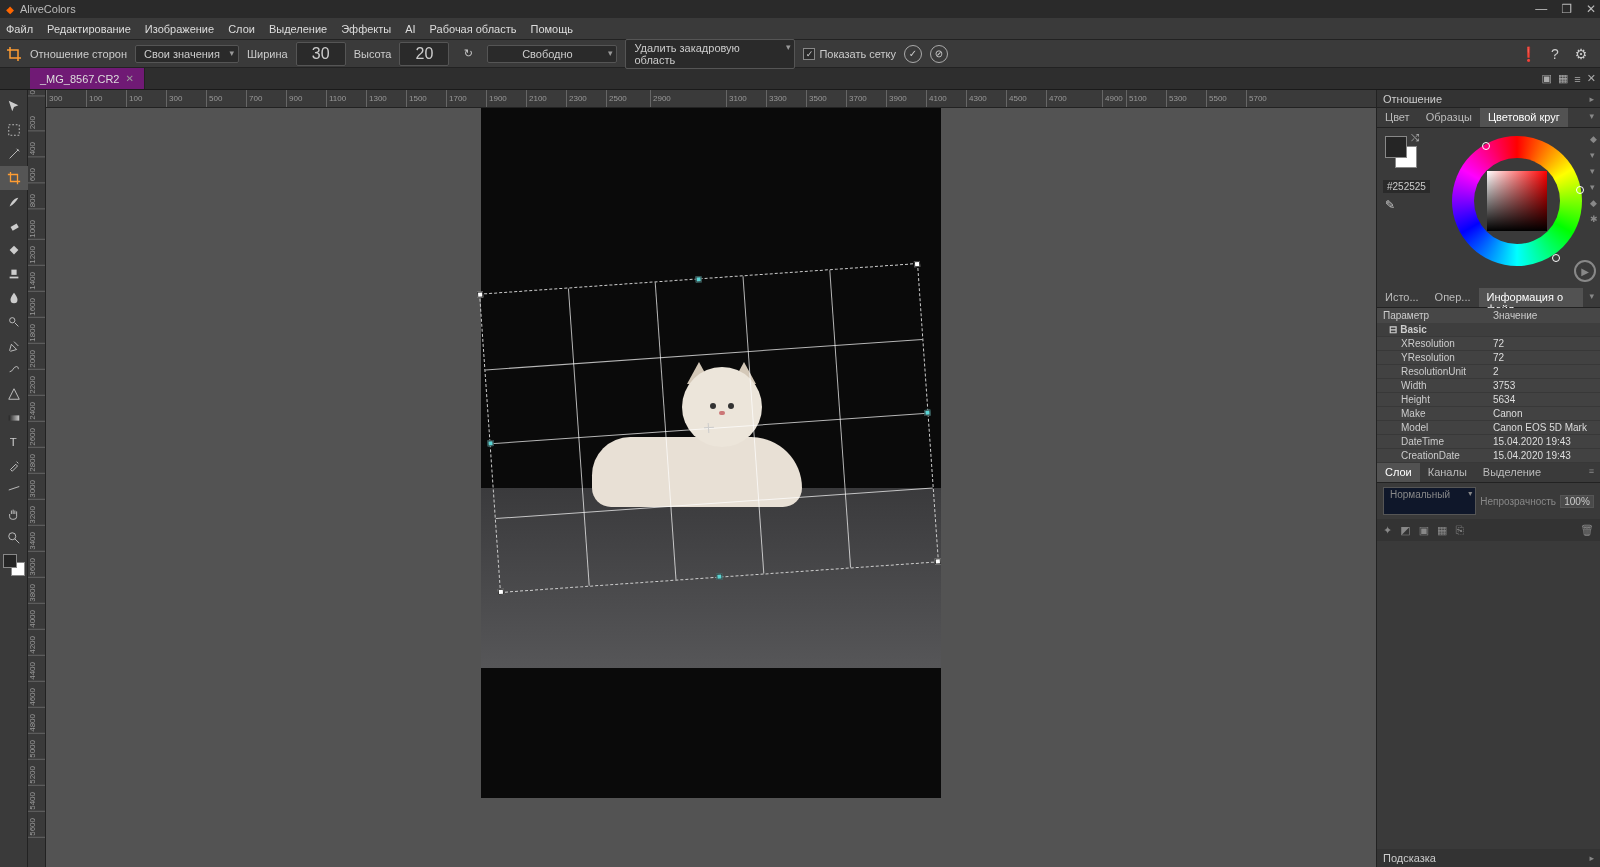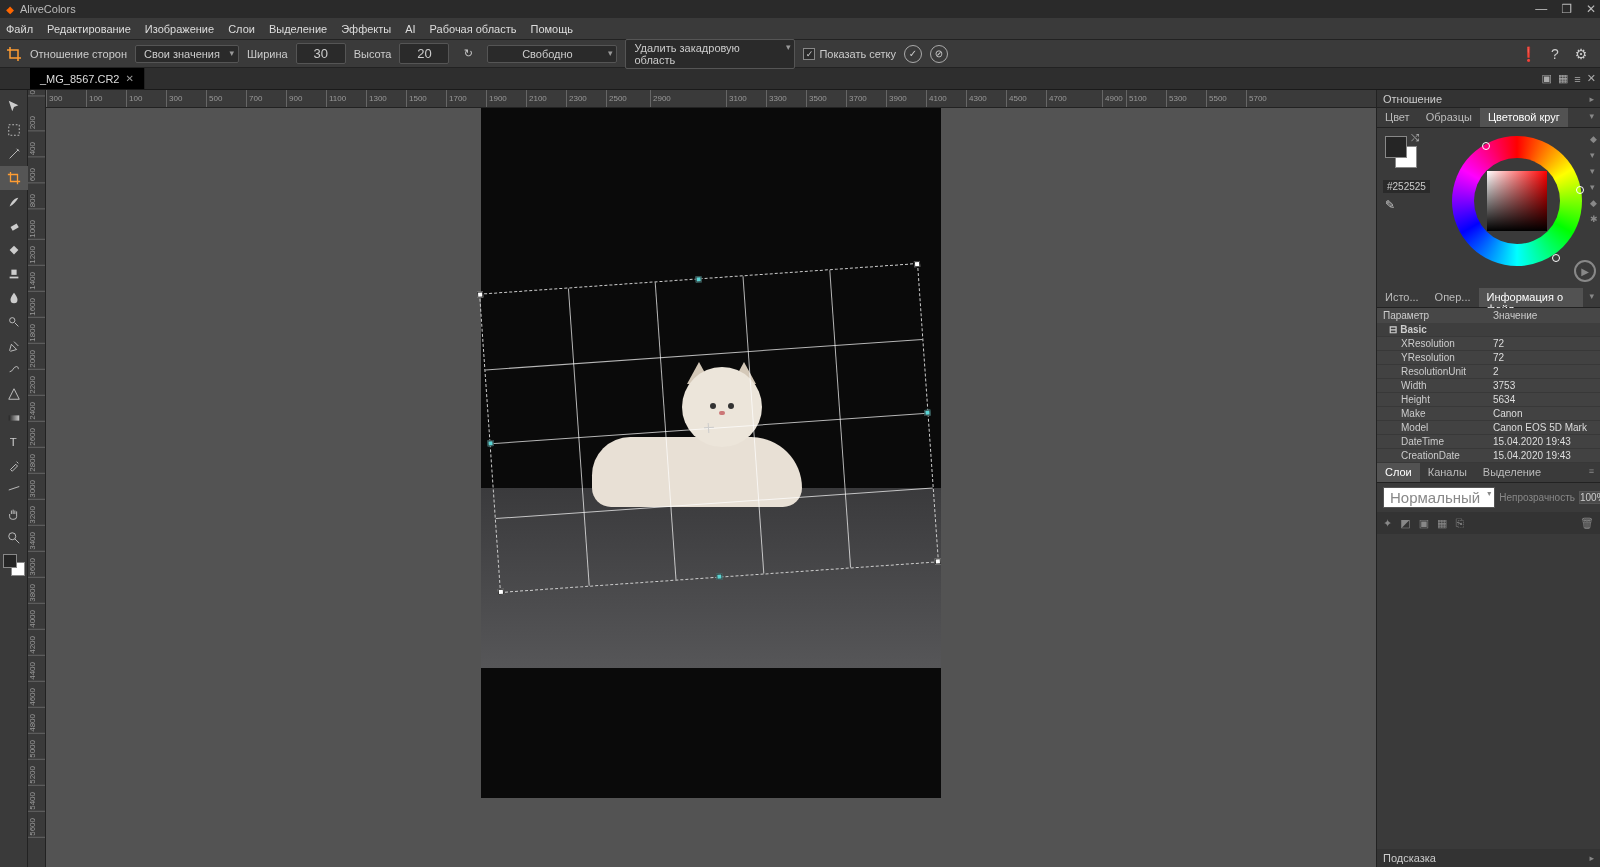--- a/index.html
+++ b/index.html
@@ -15,31 +15,31 @@
 
 .menubar { height: 22px; background: #3a3a3a; display: flex; align-items: center; padding: 0 6px; gap: 14px; border-bottom: 1px solid #222; }
 .menubar span { color: #ddd; font-size: 11px; cursor: pointer; }
 
 
 .optbar { height: 28px; background: #3a3a3a; display: flex; align-items: center; padding: 0 6px; gap: 8px; border-bottom: 1px solid #222; }
 .optbar .icon { width: 16px; height: 16px; display: inline-flex; align-items: center; justify-content: center; color: #ff9d33; }
 .optbar label { color: #ccc; font-size: 11px; }
 .optbar .dropdown { background: #2a2a2a; border: 1px solid #555; padding: 2px 18px 2px 8px; font-size: 11px; color: #ccc; position: relative; cursor: pointer; border-radius:2px;}
 .optbar .dropdown::after { content: "▾"; position: absolute; right: 4px; top: 2px; font-size: 9px; color: #999; }
-.optbar .numinput { background: #2a2a2a; border: 1px solid #555; width: 50px; padding: 2px 4px; font-size: 13px; color: #ccc; text-align: center; border-radius:2px;}
+.optbar .numinput { background: #2a2a2a; border: 1px solid #555; width: 50px; padding: 2px 4px; font-size: 16px; color: #ccc; text-align: center; border-radius:2px;}
 .optbar .iconbtn { width: 22px; height: 22px; display: inline-flex; align-items: center; justify-content: center; color: #ccc; cursor: pointer; border-radius:3px; }
 .optbar .iconbtn.circle { border:1.5px solid #aaa; border-radius:50%; width:18px; height:18px; font-size:10px; }
 .optbar .chk { display: flex; align-items: center; gap: 4px; font-size:11px; color:#ccc;}
 .optbar .chk .box { width:12px;height:12px;border:1px solid #888;display:inline-flex;align-items:center;justify-content:center;font-size:9px;color:#ccc;background:#2a2a2a;}
 .optbar .right { margin-left: auto; display: flex; gap: 8px; padding-right:4px; }
 .optbar .right .ic { width:18px;height:18px;color:#ccc;cursor:pointer;display:inline-flex;align-items:center;justify-content:center;font-size:14px;}
 
 
 .tabbar { height: 22px; background: #2e2e2e; display: flex; align-items: stretch; padding-left: 30px; border-bottom:1px solid #1a1a1a; }
-.tab { background: #000000; padding: 3px 10px; display: flex; align-items: center; gap: 6px; font-size: 11px; color: #ddd; border-right:1px solid #222;}
+.tab { background: #701a75; padding: 3px 10px; display: flex; align-items: center; gap: 6px; font-size: 11px; color: #ddd; border-right:1px solid #222;}
 .tab .close { color:#999; font-size:10px; cursor:pointer; }
 .tabbar .tabicons { margin-left:auto; display:flex; gap:6px; padding:0 4px; align-items:center;}
 .tabbar .tabicons span { color:#aaa; font-size:11px; cursor:pointer; }
 
 
 .main { display: flex; height: calc(100% - 90px); }
 .toolbar { width: 28px; background: #3a3a3a; display: flex; flex-direction: column; padding-top: 4px; gap: 0px; border-right:1px solid #222;}
 .toolbar .tbtn { width: 28px; height: 24px; display: flex; align-items: center; justify-content: center; cursor: pointer; color:#ccc; position:relative;}
 .toolbar .tbtn.active { background: #555; }
 .toolbar .tbtn svg { width:14px; height:14px; }
@@ -106,21 +106,21 @@
 .info-header-row span:first-child{flex:0 0 110px;}
 .info-tree {font-size:10px;}
 .info-tree .row {display:flex;padding:1px 6px;background:#424242;border-bottom:1px solid #383838;}
 .info-tree .row.group{background:#3e3e3e;font-weight:bold;}
 .info-tree .row .k{flex:0 0 110px;color:#ccc;padding-left:18px;}
 .info-tree .row.group .k{padding-left:6px;}
 .info-tree .row .v{color:#ddd;}
 
 .layers-panel {flex:1;background:#3a3a3a;display:flex;flex-direction:column;}
 .layer-controls{display:flex;gap:4px;padding:4px 6px;align-items:center;}
-.layer-controls .dd{background:#ffffff;border:1px solid #555;padding:1px 14px 1px 6px;font-size:15px;color:#888;position:relative;flex:1;}
+.layer-controls .dd{background:#0f172a;border:1px solid #555;padding:1px 14px 14px 6px;font-size:10px;color:#888;position:relative;flex:1;}
 .layer-controls .dd::after{content:"▾";position:absolute;right:3px;top:1px;font-size:8px;}
 .layer-controls label{font-size:10px;color:#888;}
 .layer-controls .opnum{width:34px;background:#4a4a4a;border:1px solid #555;font-size:10px;color:#ccc;text-align:center;}
 .layer-list{flex:1;background:#3a3a3a;}
 .layer-row{display:flex;align-items:center;padding:4px 6px;gap:6px;background:#424242;}
 .layer-row .eye{width:10px;height:10px;border:1px solid #888;border-radius:50%;}
 .layer-row .thumb{width:20px;height:20px;background:#1a1a1a;border:1px solid #666;}
 .layer-row .name{font-size:11px;color:#ddd;}
 .layer-row .lock{margin-left:auto;color:#888;font-size:10px;}
 .layer-footer{height:22px;background:#333;display:flex;align-items:center;gap:8px;padding:0 6px;}

